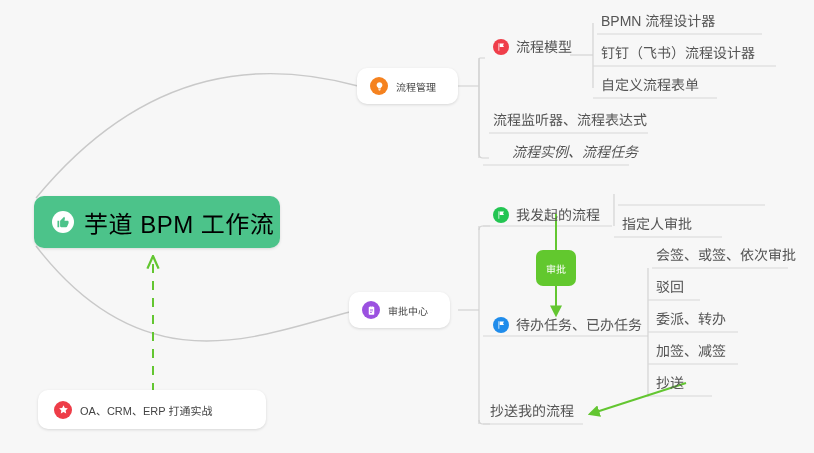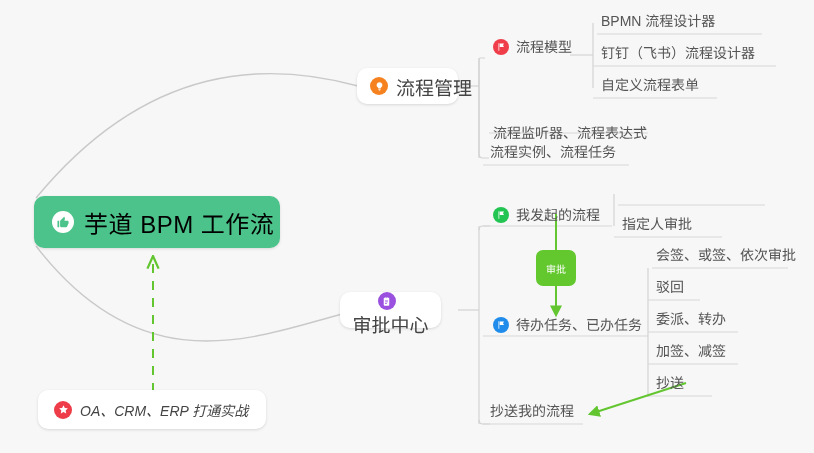--- a/index.html
+++ b/index.html
@@ -61,21 +61,21 @@
     border-radius: 50%;
     flex: 0 0 18px;
     display: flex;
     align-items: center;
     justify-content: center;
     margin-right: 8px;
   }
   .bullet svg { display: block; }
 
   .branch-label {
-    font-size: 19px;
+    font-size: 10px;
     color: #444444;
     white-space: nowrap;
   }
 
   
   .leaf {
     position: absolute;
     display: flex;
     align-items: flex-end;
     white-space: nowrap;
@@ -175,21 +175,21 @@
     </span>
     <span class="root-label">芋道 BPM 工作流</span>
   </div>
 
   <div class="card" style="left:38px; top:390px; width:228px; height:39px; padding:0 16px;">
     <span class="bullet" style="background:#ee3d48;">
       <svg width="11" height="11" viewBox="0 0 24 24" aria-hidden="true">
         <path fill="#ffffff" d="M12 2.5l2.9 6 6.6.9-4.8 4.6 1.2 6.5L12 17.4 6.1 20.5l1.2-6.5L2.5 9.4l6.6-.9z"></path>
       </svg>
     </span>
-    <span class="branch-label" style="font-size:14px;font-style:italic;">OA、CRM、ERP 打通实战</span>
+    <span class="branch-label" style="font-size:11px;">OA、CRM、ERP 打通实战</span>
   </div>
 
   <div class="card" style="left:357px; top:68px; width:101px; height:36px; padding:0 13px;">
     <span class="bullet" style="background:#f5821f;">
       <svg width="11" height="11" viewBox="0 0 24 24" aria-hidden="true">
         <path fill="#ffffff" d="M12 2.5a6.3 6.3 0 00-3.6 11.5c.6.4.9 1 .9 1.7v.8h5.4v-.8c0-.7.3-1.3.9-1.7A6.3 6.3 0 0012 2.5zM9.7 18.2h4.6v1.3H9.7zm.4 2.6h3.8c-.2.8-.9 1.2-1.9 1.2s-1.7-.4-1.9-1.2z"></path>
       </svg>
     </span>
     <span class="branch-label">流程管理</span>
   </div>
@@ -206,28 +206,28 @@
   <div class="leaf" style="left:597px; top:12px; height:22px;">
     <span class="txt">BPMN 流程设计器</span>
   </div>
   <div class="leaf" style="left:597px; top:44px; height:22px;">
     <span class="txt">钉钉（飞书）流程设计器</span>
   </div>
   <div class="leaf" style="left:597px; top:76px; height:22px;">
     <span class="txt">自定义流程表单</span>
   </div>
 
-  <div class="leaf" style="left:489px; top:124px; height:22px;">
+  <div class="leaf" style="left:489px; top:111px; height:22px;">
     <span class="txt">流程监听器、流程表达式</span>
   </div>
-  <div class="leaf" style="left:486px; top:143px; height:22px;">
+  <div class="leaf" style="left:508px; top:143px; height:22px;font-style:italic;">
     <span class="txt">流程实例、流程任务</span>
   </div>
 
-  <div class="card" style="left:340px; top:292px; width:101px; height:36px; padding:0 13px;flex-direction:column;">
+  <div class="card" style="left:349px; top:292px; width:101px; height:36px; padding:0 13px;">
     <span class="bullet" style="background:#9b51e0;">
       <svg width="11" height="11" viewBox="0 0 24 24" aria-hidden="true">
         <path fill="#ffffff" d="M16.5 4h-1.8a2.8 2.8 0 00-5.4 0H7.5A1.5 1.5 0 006 5.5v14A1.5 1.5 0 007.5 21h9a1.5 1.5 0 001.5-1.5v-14A1.5 1.5 0 0016.5 4zM12 2.9c.6 0 1.1.5 1.1 1.1S12.6 5.1 12 5.1 10.9 4.6 10.9 4 11.4 2.9 12 2.9zM15.3 10H8.7V8.6h6.6zm0 3.4H8.7V12h6.6zm-2.4 3.4H8.7v-1.4h4.2z"></path>
       </svg>
     </span>
     <span class="branch-label">审批中心</span>
   </div>
 
   <div class="leaf with-bullet" style="left:493px; top:204px; height:22px; align-items:center;justify-content:space-between;">
     <span class="bullet" style="background:#23c552; width:16px; height:16px; flex:0 0 16px; margin-right:7px;">

